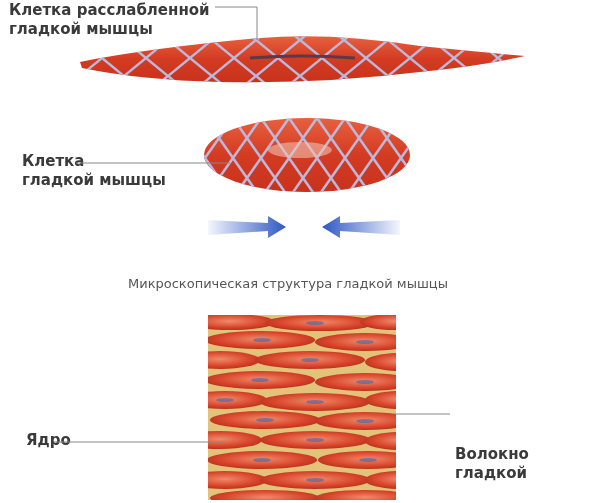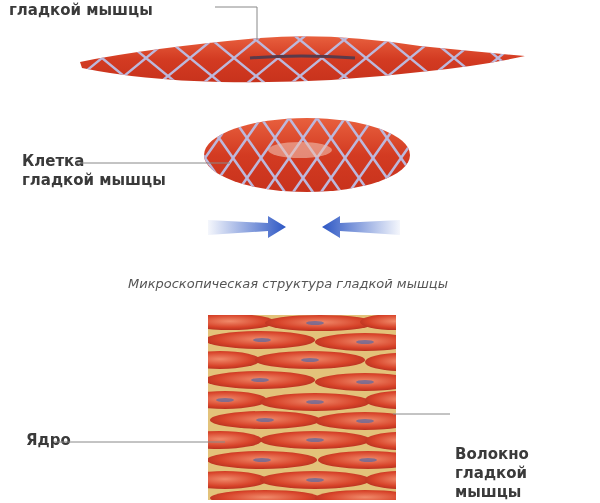--- a/index.html
+++ b/index.html
@@ -5,35 +5,35 @@
   html,body{margin:0;padding:0;background:#fff;}
   body{width:600px;height:503px;position:relative;overflow:hidden;font-family:"DejaVu Sans","Liberation Sans",sans-serif;}
   .label{position:absolute;font-weight:bold;font-size:15px;line-height:19px;color:#3a3a3a;}
   .caption{position:absolute;font-size:13px;color:#555;}
   svg{position:absolute;left:0;top:0;}
 </style>
 </head>
 <body>
 
 <div class="label" style="left:9px;top:1px;">
+  <div>Клетка расслабленной</div>
   <div>гладкой мышцы</div>
 </div>
 
 <div class="label" style="left:9px;top:152px;margin-left:13px;">
   <div>Клетка</div>
   <div>гладкой мышцы</div>
 </div>
 
-<div class="caption" style="left:128px;top:276px;font-style:italic;">Микроскопическая структура гладкой мышцы</div>
+<div class="caption" style="left:128px;top:276px;">Микроскопическая структура гладкой мышцы</div>
 
 <div class="label" style="left:26px;top:431px;">Ядро</div>
 
 <div class="label" style="left:455px;top:405px;margin-top:40px;">
   <div>Волокно гладкой</div>
-  <div>мышцы</div>
 </div>
 
 <svg width="600" height="503">
   <defs>
     <linearGradient id="cellg" x1="0" y1="0" x2="0" y2="1">
       <stop offset="0" stop-color="#e8603e"></stop>
         <stop offset="0.5" stop-color="#d33b22"></stop>
         <stop offset="1" stop-color="#c8321c"></stop>
     </linearGradient>
     <linearGradient id="arrR" x1="0" x2="1">

